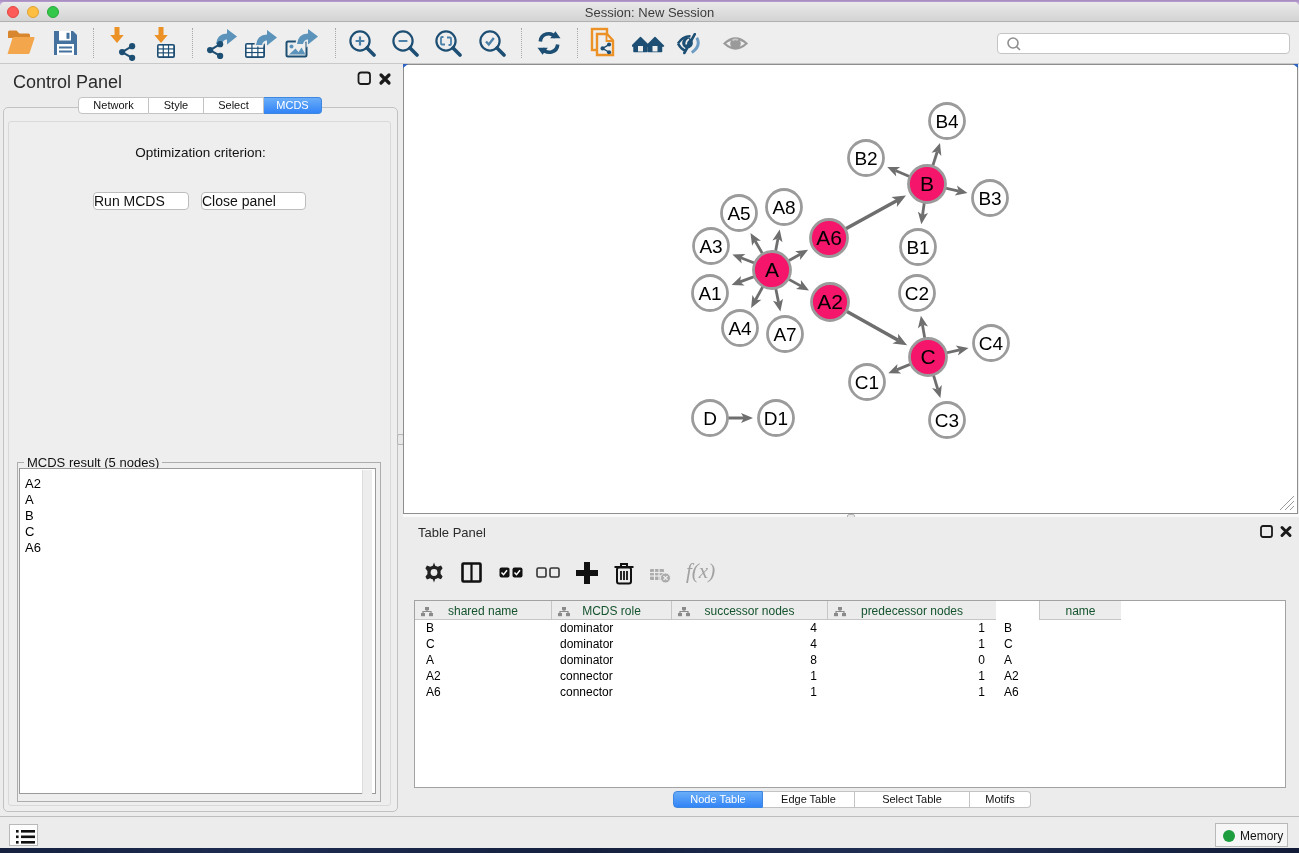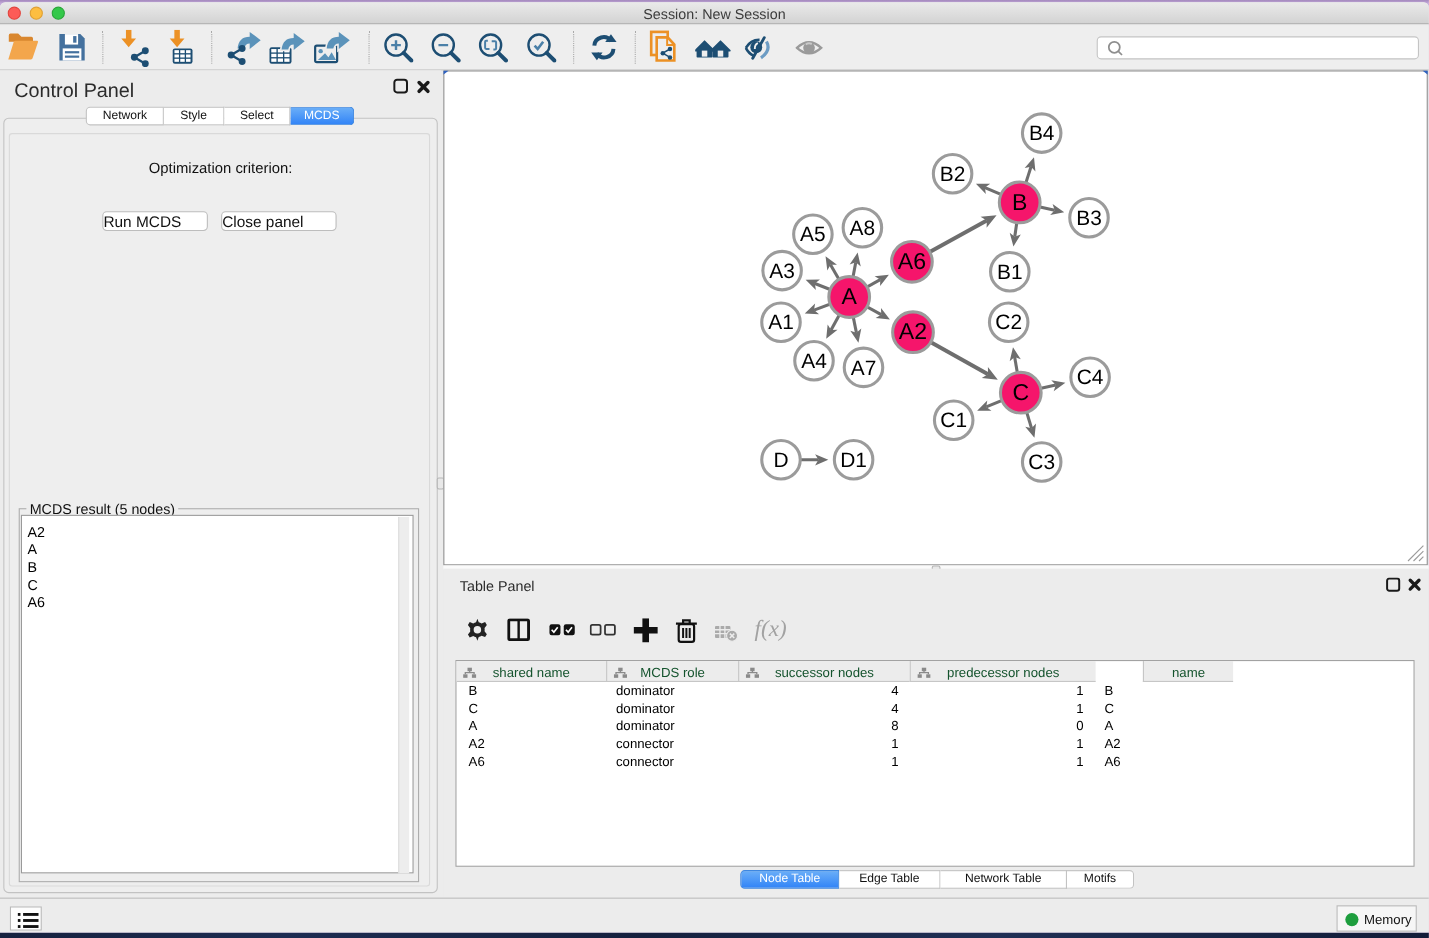--- a/index.html
+++ b/index.html
@@ -461,21 +461,21 @@
 <div class="tcell" style="left:589px;top:68px">A2</div>
         <div class="tcell" style="left:11px;top:84px">A6</div>
 <div class="tcell" style="left:145px;top:84px">connector</div>
 <div class="tcell" style="left:256px;top:84px;width:146px;text-align:right">1</div>
 <div class="tcell" style="left:412px;top:84px;width:158px;text-align:right">1</div>
 <div class="tcell" style="left:589px;top:84px">A6</div>
       </div>
     <div class="tabrow" style="left:270px;top:274px">
 <div class="tab sel" style="width:90px">Node Table</div>
 <div class="tab" style="width:92px">Edge Table</div>
-<div class="tab" style="width:115px">Network Table</div>
+<div class="tab" style="width:115px">Select Table</div>
 <div class="tab" style="width:61px">Motifs</div>
       </div>
   </div>
   <div id="statusbar">
     <div class="abs" style="left:9px;top:7px;width:29px;height:22px;background:#fdfdfd;border:1px solid #b9b9b9;">
         <svg class="abs" style="left:6px;top:4px" width="20" height="16" viewBox="0 0 20 16">
 <g fill="#111">
             <rect x="0" y="1" width="2.6" height="2.6"></rect>
             <rect x="0" y="6.5" width="2.6" height="2.6"></rect>
             <rect x="0" y="12" width="2.6" height="2.6"></rect>

